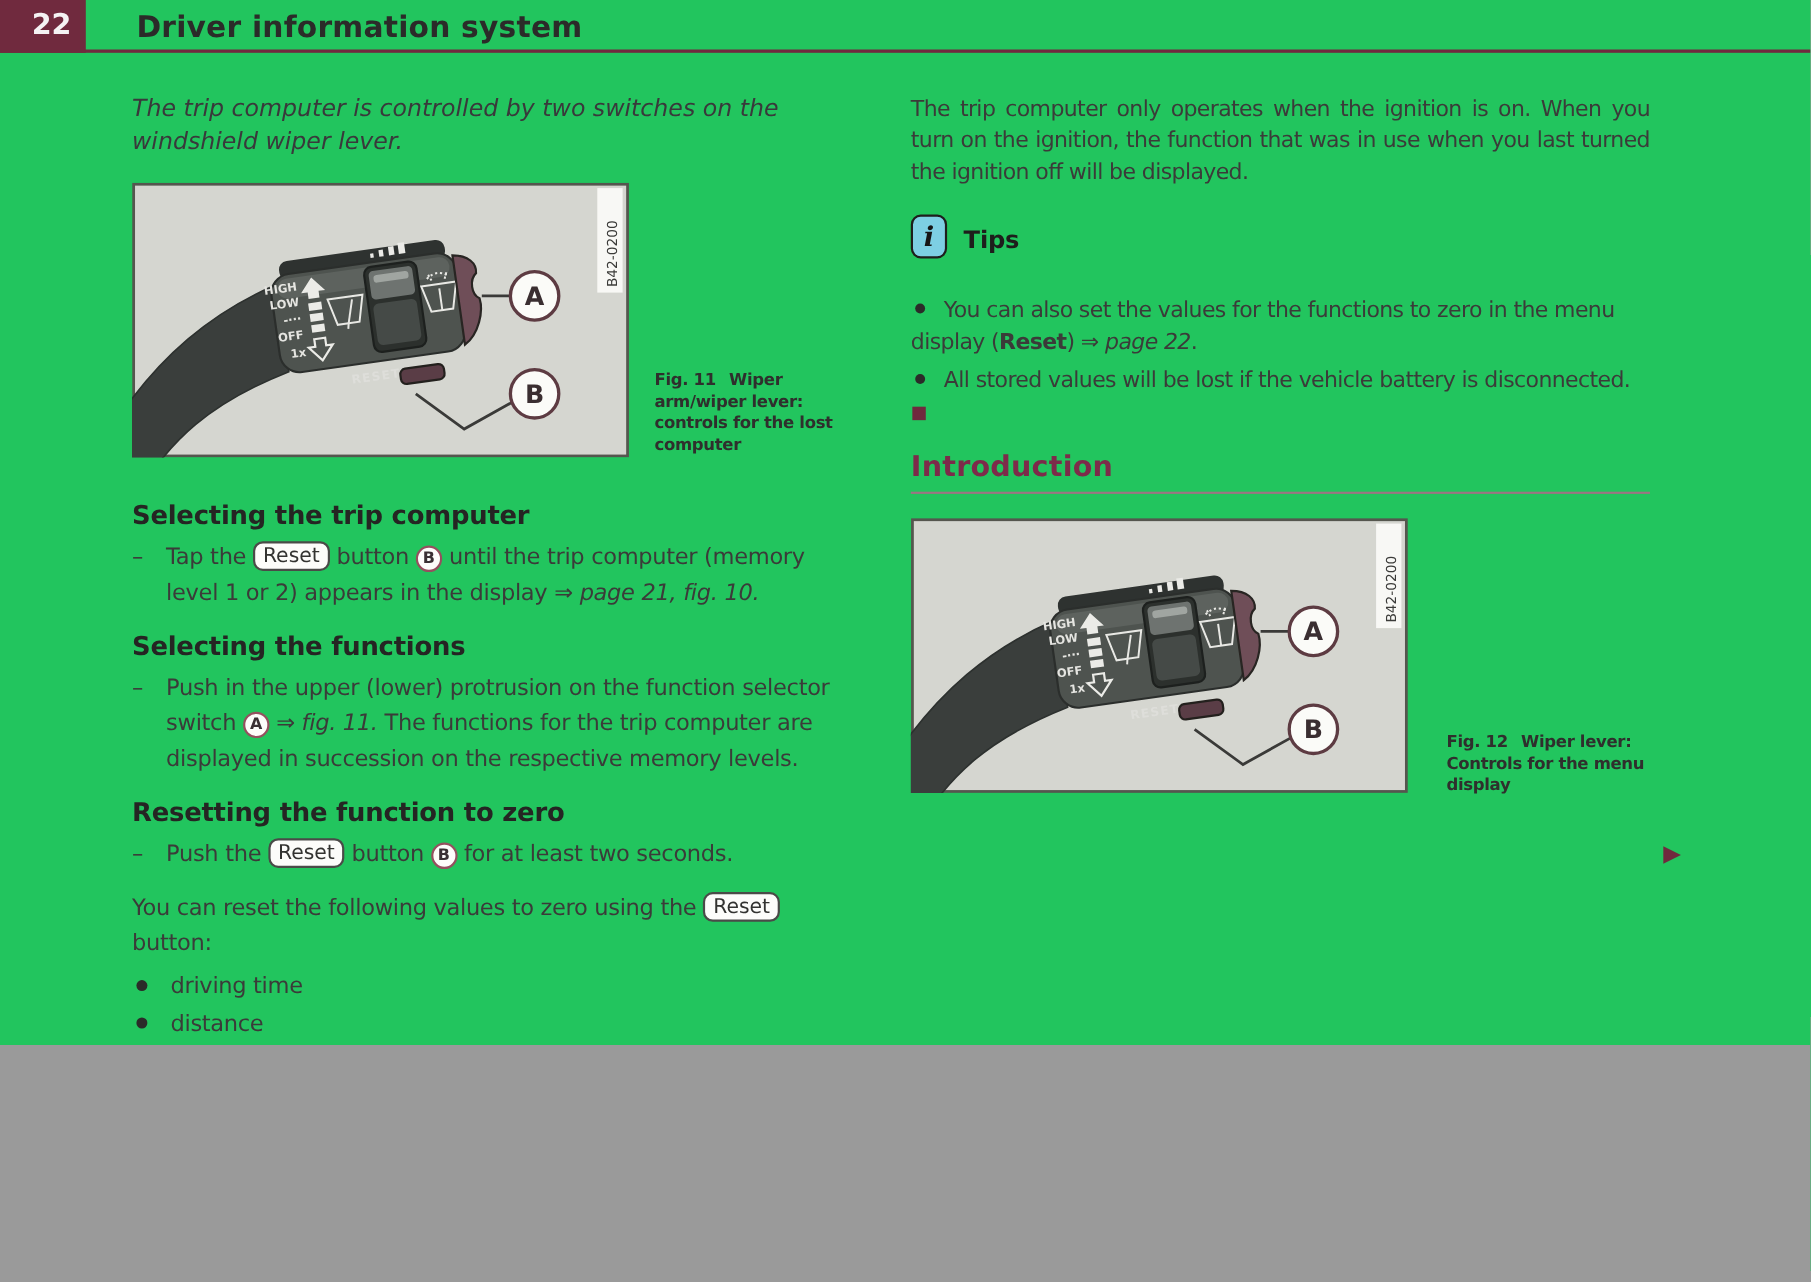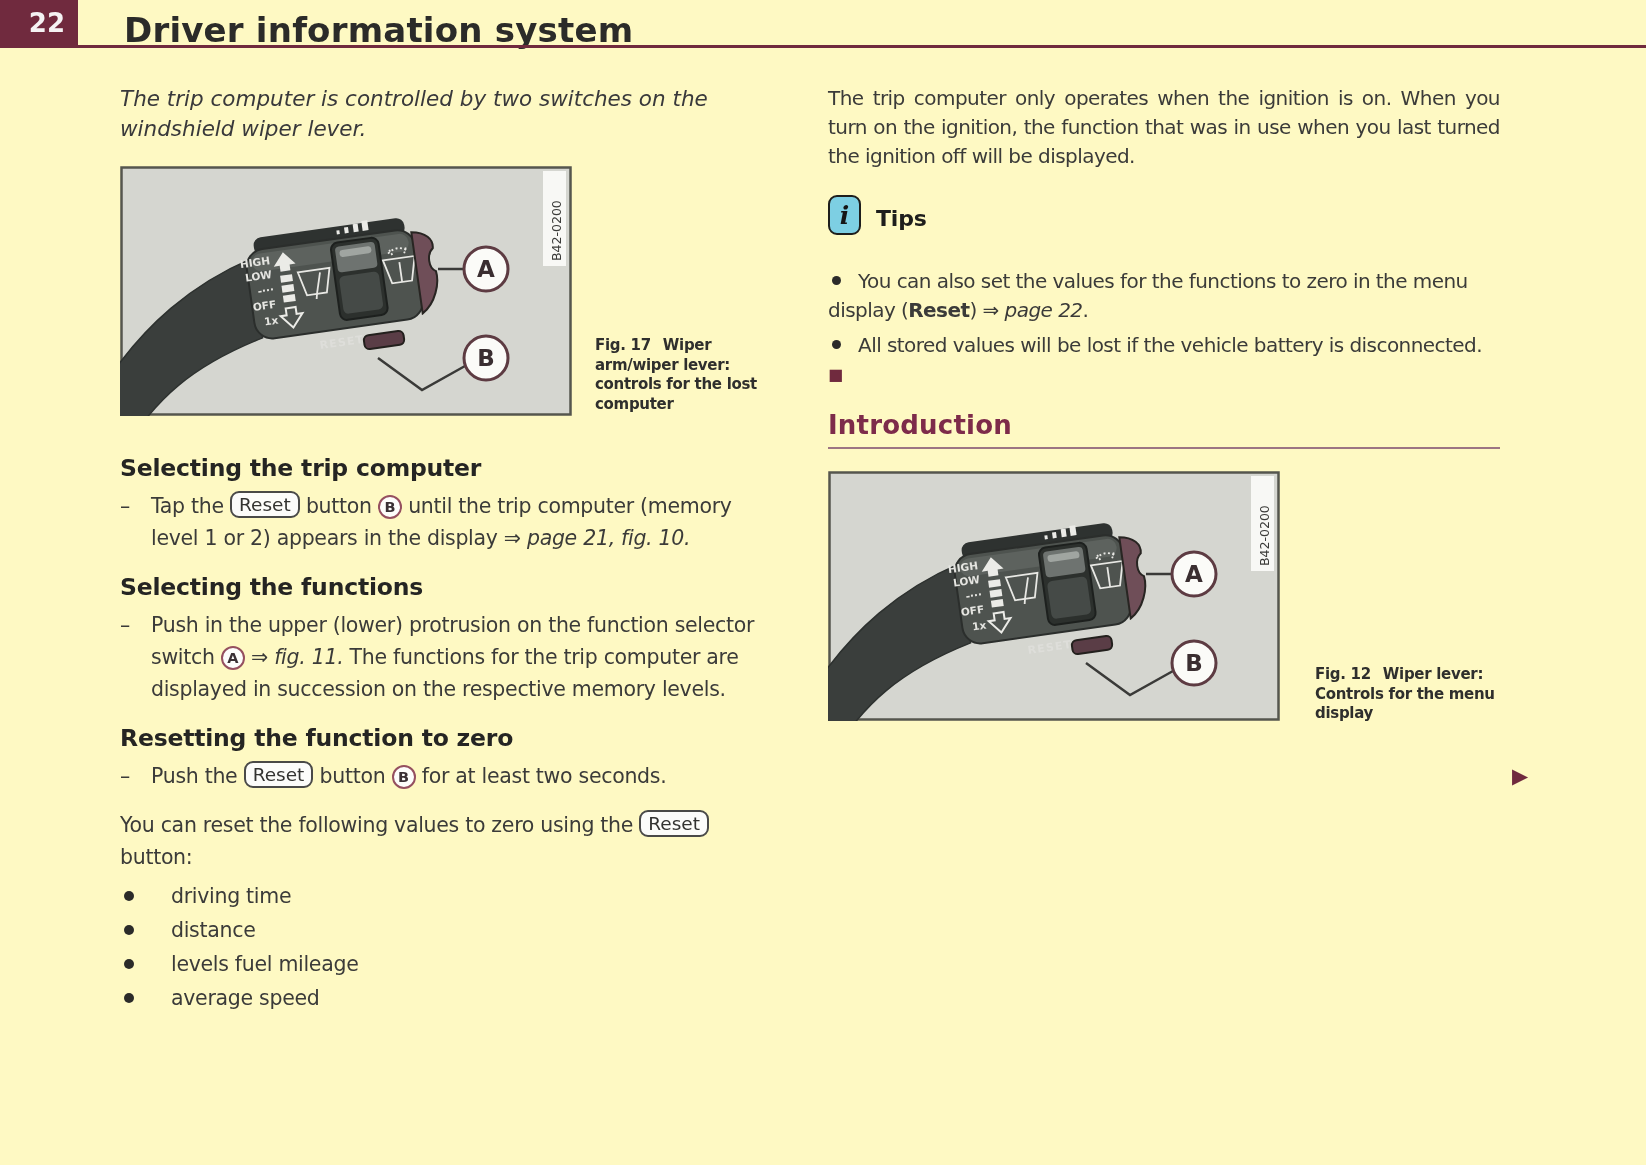--- a/index.html
+++ b/index.html
@@ -1,25 +1,25 @@
 <!DOCTYPE html>
 <html><head>
 <meta charset="utf-8">
 <style>
   html,body{margin:0;padding:0;background:#9a9a9a;}
   #page{
-    position:relative;width:1646px;height:1165px;background:#fef9c3;
+    position:relative;width:1646px;height:950px;background:#22c55e;
     font-family:"DejaVu Sans","Liberation Sans",sans-serif;color:#3b3b39;
     overflow:hidden;
   }
   
   .pagenum-box{position:absolute;left:0;top:0;width:78px;height:48px;background:#702a3e;
     color:#f5f2f3;font-size:26px;font-weight:bold;text-align:right;line-height:46px;
     padding-right:13px;box-sizing:border-box;z-index:2;}
-  .header-title{position:absolute;left:124px;top:10px;font-size:34px;font-weight:bold;
+  .header-title{position:absolute;left:124px;top:10px;font-size:27px;font-weight:bold;
     color:#2b2b29;letter-spacing:.2px;}
   .header-rule{position:absolute;left:0;top:45px;width:1646px;height:3px;background:#702a3e;}
   
   .col{position:absolute;top:84px;}
   .col-left{left:120px;width:637px;}
   .col-right{left:828px;width:672px;}
   
   .h-maroon{font-size:26px;font-weight:bold;color:#7d2b4a;letter-spacing:.2px;
     margin:0 0 14px 0;padding-bottom:10px;border-bottom:2.5px solid #757371;line-height:30px;}
   .h-maroon.intro-rule{border-bottom-color:#9c7583;margin:22px 0 0 0;padding-bottom:8px;line-height:28px;}
@@ -35,21 +35,21 @@
   .keycap{display:inline-block;border:2px solid #4a4a48;border-radius:9px;padding:0 7px;
     font-size:18.5px;line-height:23px;color:#333331;vertical-align:2px;background:#fcfcfa;letter-spacing:0;}
   .circ{display:inline-block;width:24px;height:24px;border:2.5px solid #95505f;border-radius:50%;
     font-size:14.5px;font-weight:bold;line-height:21px;text-align:center;color:#3a3034;
     vertical-align:1px;background:#fdfdfb;box-sizing:border-box;letter-spacing:0;}
   
   .dash-item{display:flex;margin:0;}
   .dash-item .dash{width:31px;flex:none;}
   .dash-item .dtext{flex:1;}
   
-  .dot-item{display:flex;margin:0 0 2px 0;gap:16px;}
+  .dot-item{display:flex;margin:0 0 2px 0;}
   .dot-item .dot{width:10px;height:10px;border-radius:50%;background:#2b2b29;margin:11px 21px 0 4px;flex:none;}
   
   .tips-head{display:flex;align-items:flex-end;margin-top:24px;height:40px;}
   .info-icon{width:33px;height:40px;background:#7dcfe3;border:2.5px solid #1e1e1c;border-radius:9px;
     box-sizing:border-box;display:flex;align-items:center;justify-content:center;
     font-family:"DejaVu Serif","Liberation Serif",serif;font-style:italic;font-weight:bold;
     font-size:25px;color:#151515;}
   .tips-label{font-size:22px;font-weight:bold;color:#1e1e1c;margin:0 0 4px 15px;letter-spacing:-.2px;}
   .tip-par{margin-top:13px;}
   .tip-par + .tip-par{margin-top:6px;}
@@ -152,21 +152,21 @@
           <circle cx="366" cy="103" r="22" fill="#fbfbf8" stroke="#5d3b42" stroke-width="3"></circle>
           <text x="366" y="111" font-size="23" font-weight="bold" fill="#3a2e31" text-anchor="middle">A</text>
         </g>
         <g>
           <polyline points="258,192 302,224 345,200" fill="none" stroke="#3a3a38" stroke-width="2.5"></polyline>
           <circle cx="366" cy="192" r="22" fill="#fbfbf8" stroke="#5d3b42" stroke-width="3"></circle>
           <text x="366" y="200" font-size="23" font-weight="bold" fill="#3a2e31" text-anchor="middle">B</text>
         </g>
       </svg>
       <div class="fig-caption cap11">
-        <span class="cap-label">Fig. 17</span><span>Wiper arm/wiper lever: controls for the lost computer</span>
+        <span class="cap-label">Fig. 11</span><span>Wiper arm/wiper lever: controls for the lost computer</span>
       </div>
     </div>
 
     <div class="h-sub">Selecting the trip computer</div>
     <div class="dash-item body-text">
       <span class="dash">–</span>
       <span class="dtext"><span>Tap the </span><span class="keycap">Reset</span><span> button </span><span class="circ">B</span><span> until the trip computer (memory level 1 or 2) appears in the display </span><span>⇒</span><span class="it"> page 21, fig. 10.</span></span>
     </div>
 
     <div class="h-sub" style="margin-top:19px;">Selecting the functions</div>

